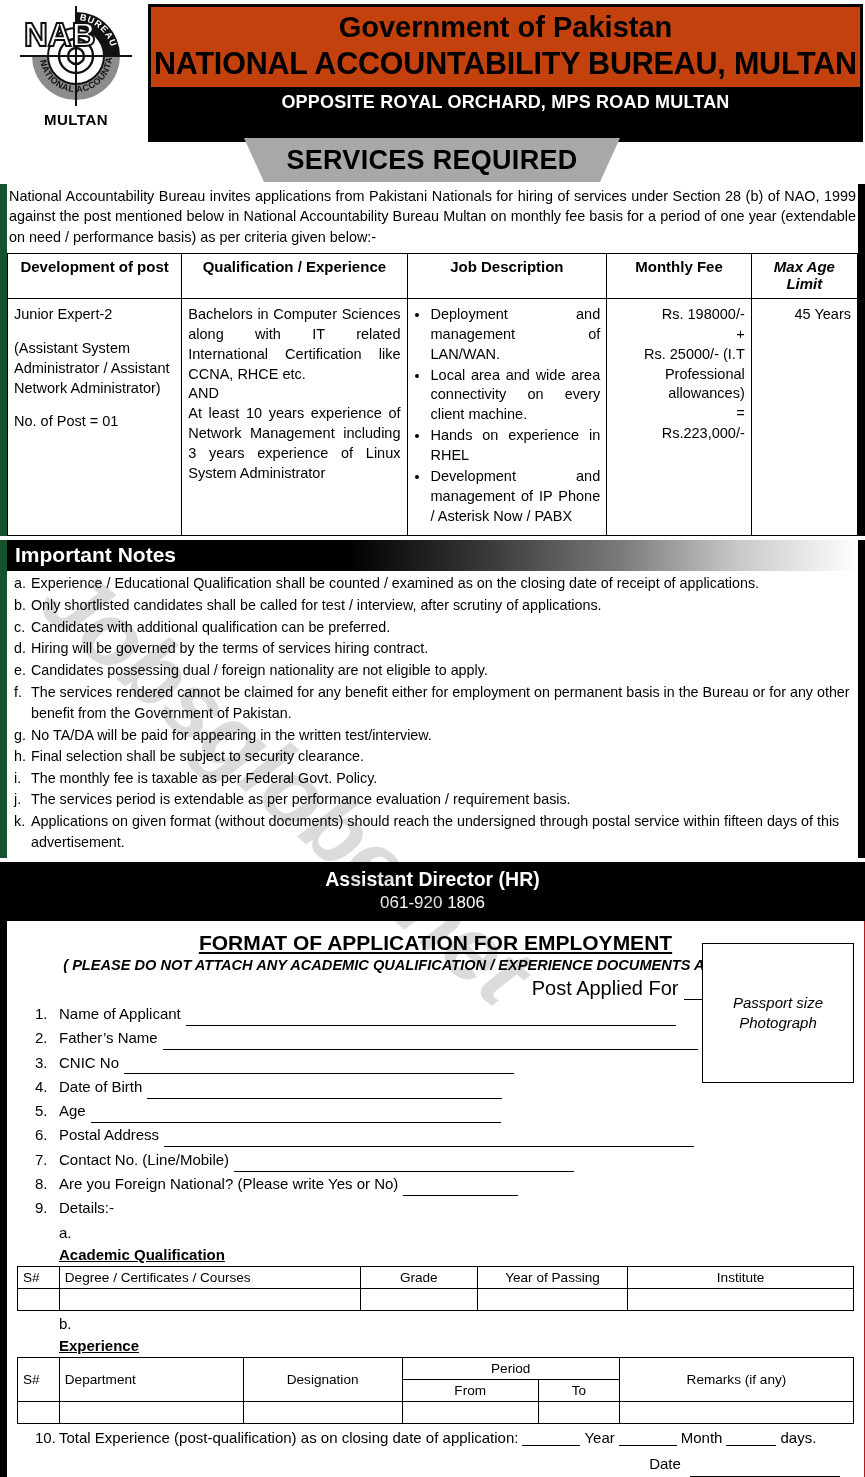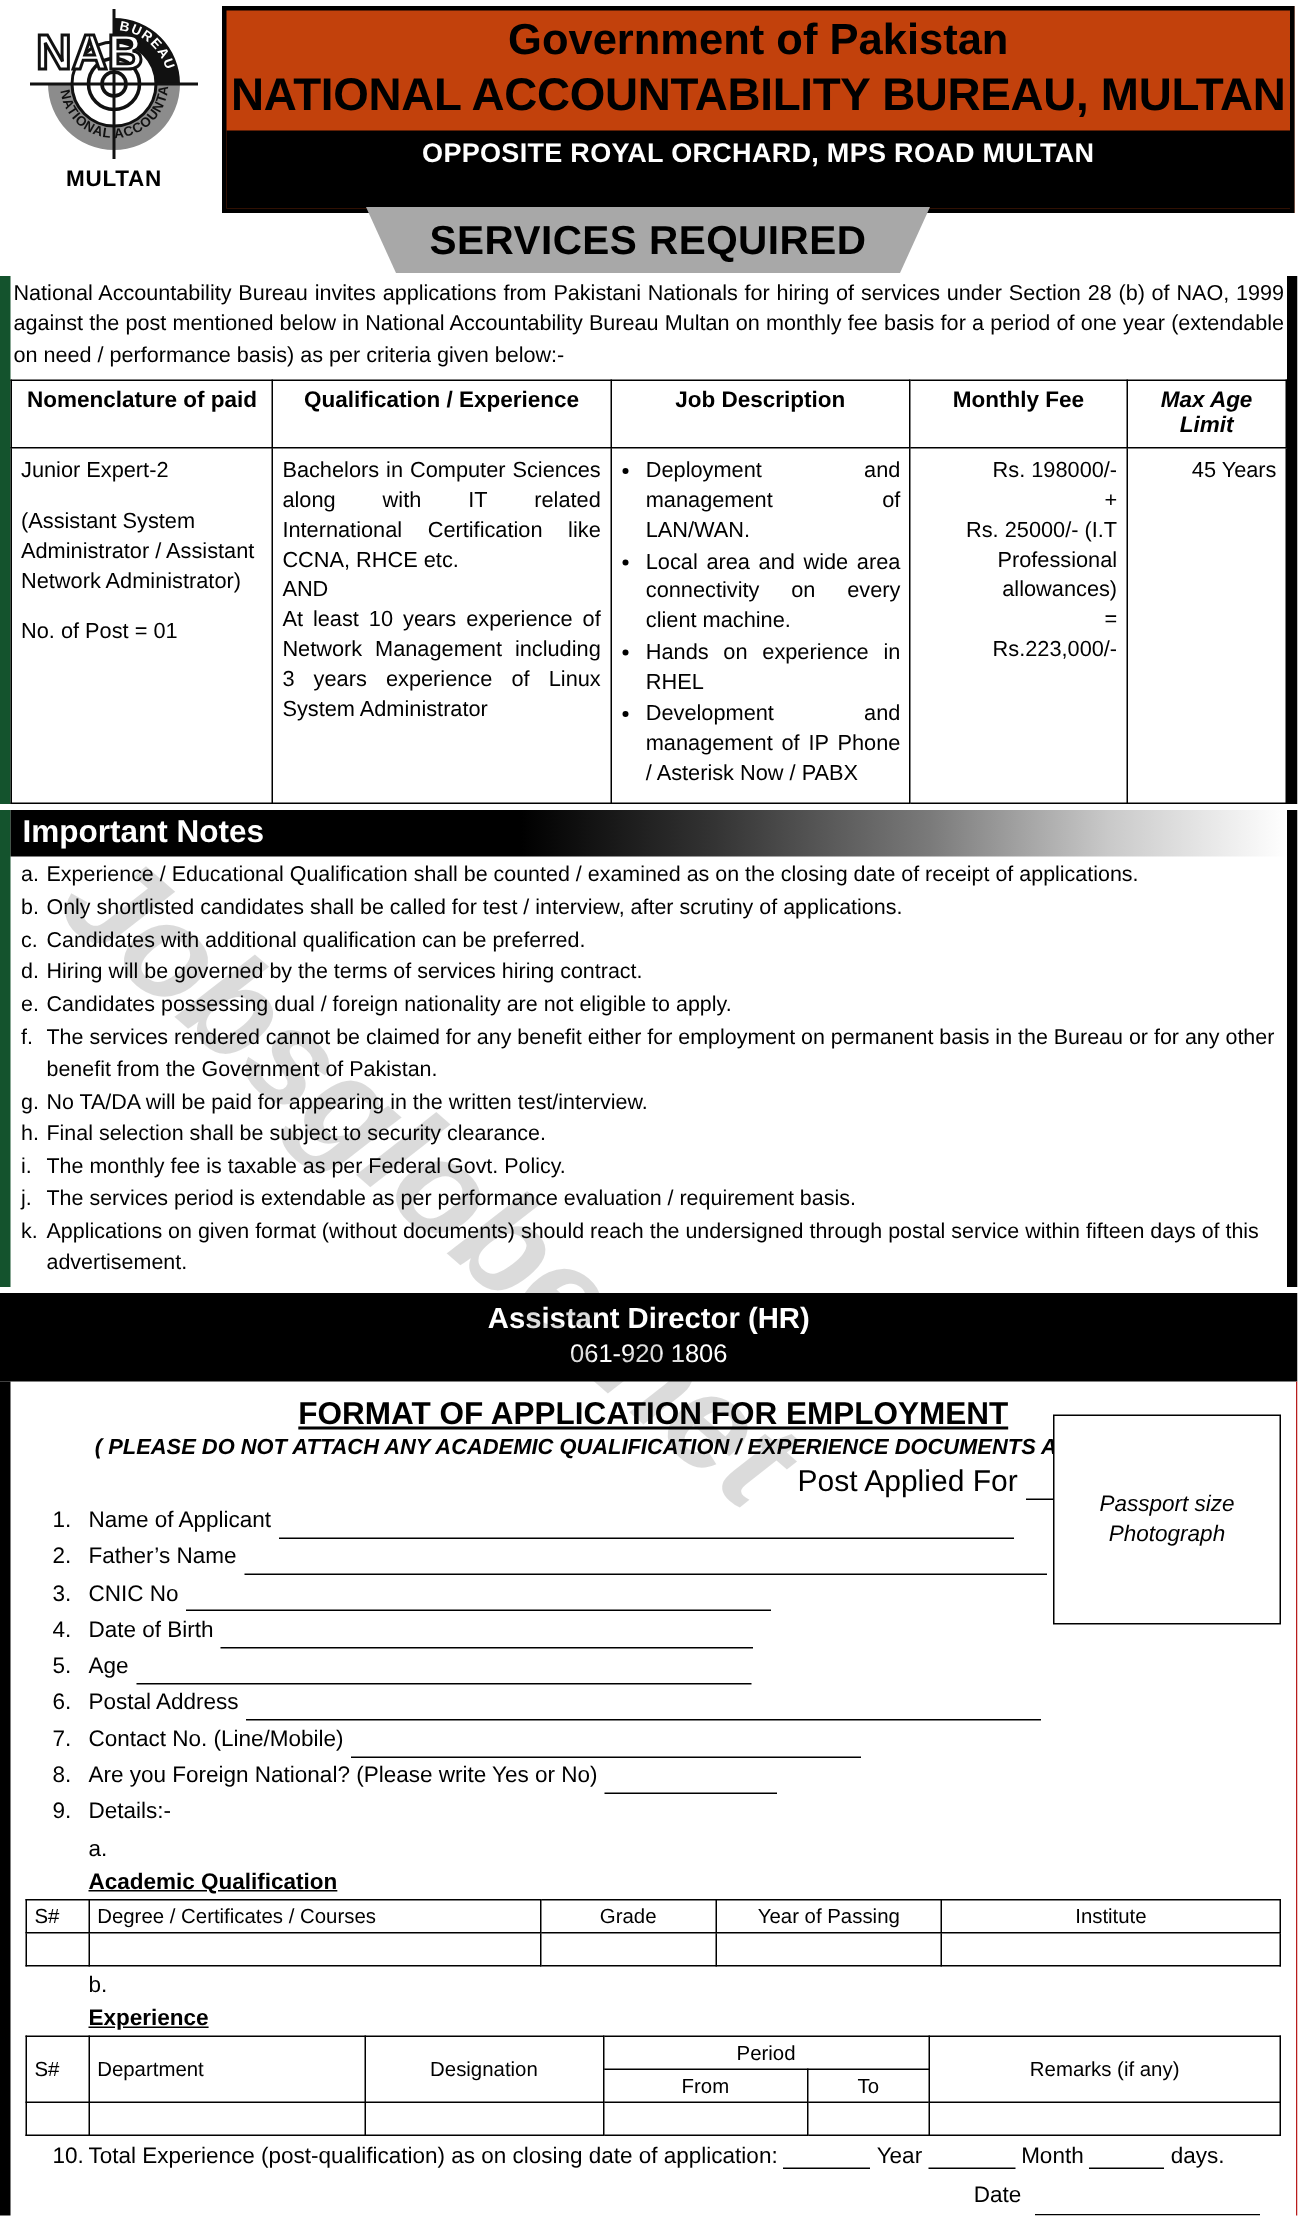--- a/index.html
+++ b/index.html
@@ -178,21 +178,21 @@
     <div class="banner">SERVICES REQUIRED</div>
   </div>
 
   <div class="body-frame">
 
     <div class="intro">National Accountability Bureau invites applications from Pakistani Nationals for hiring of services under Section 28 (b) of NAO, 1999 against the post mentioned below in National Accountability Bureau Multan on monthly fee basis for a period of one year (extendable on need / performance basis) as per criteria given below:-</div>
 
     <table class="main">
       <thead>
         <tr>
-          <th class="c-nom">Nomenclature of paid</th>
+          <th class="c-nom">Development of post</th>
           <th class="c-qual">Qualification / Experience</th>
           <th class="c-job">Job Description</th>
           <th class="c-fee">Monthly Fee</th>
           <th class="c-age">Max Age Limit</th>
         </tr>
       </thead>
       <tbody>
         <tr>
           <td>
             <div class="nom-line">Junior Expert-2</div>

